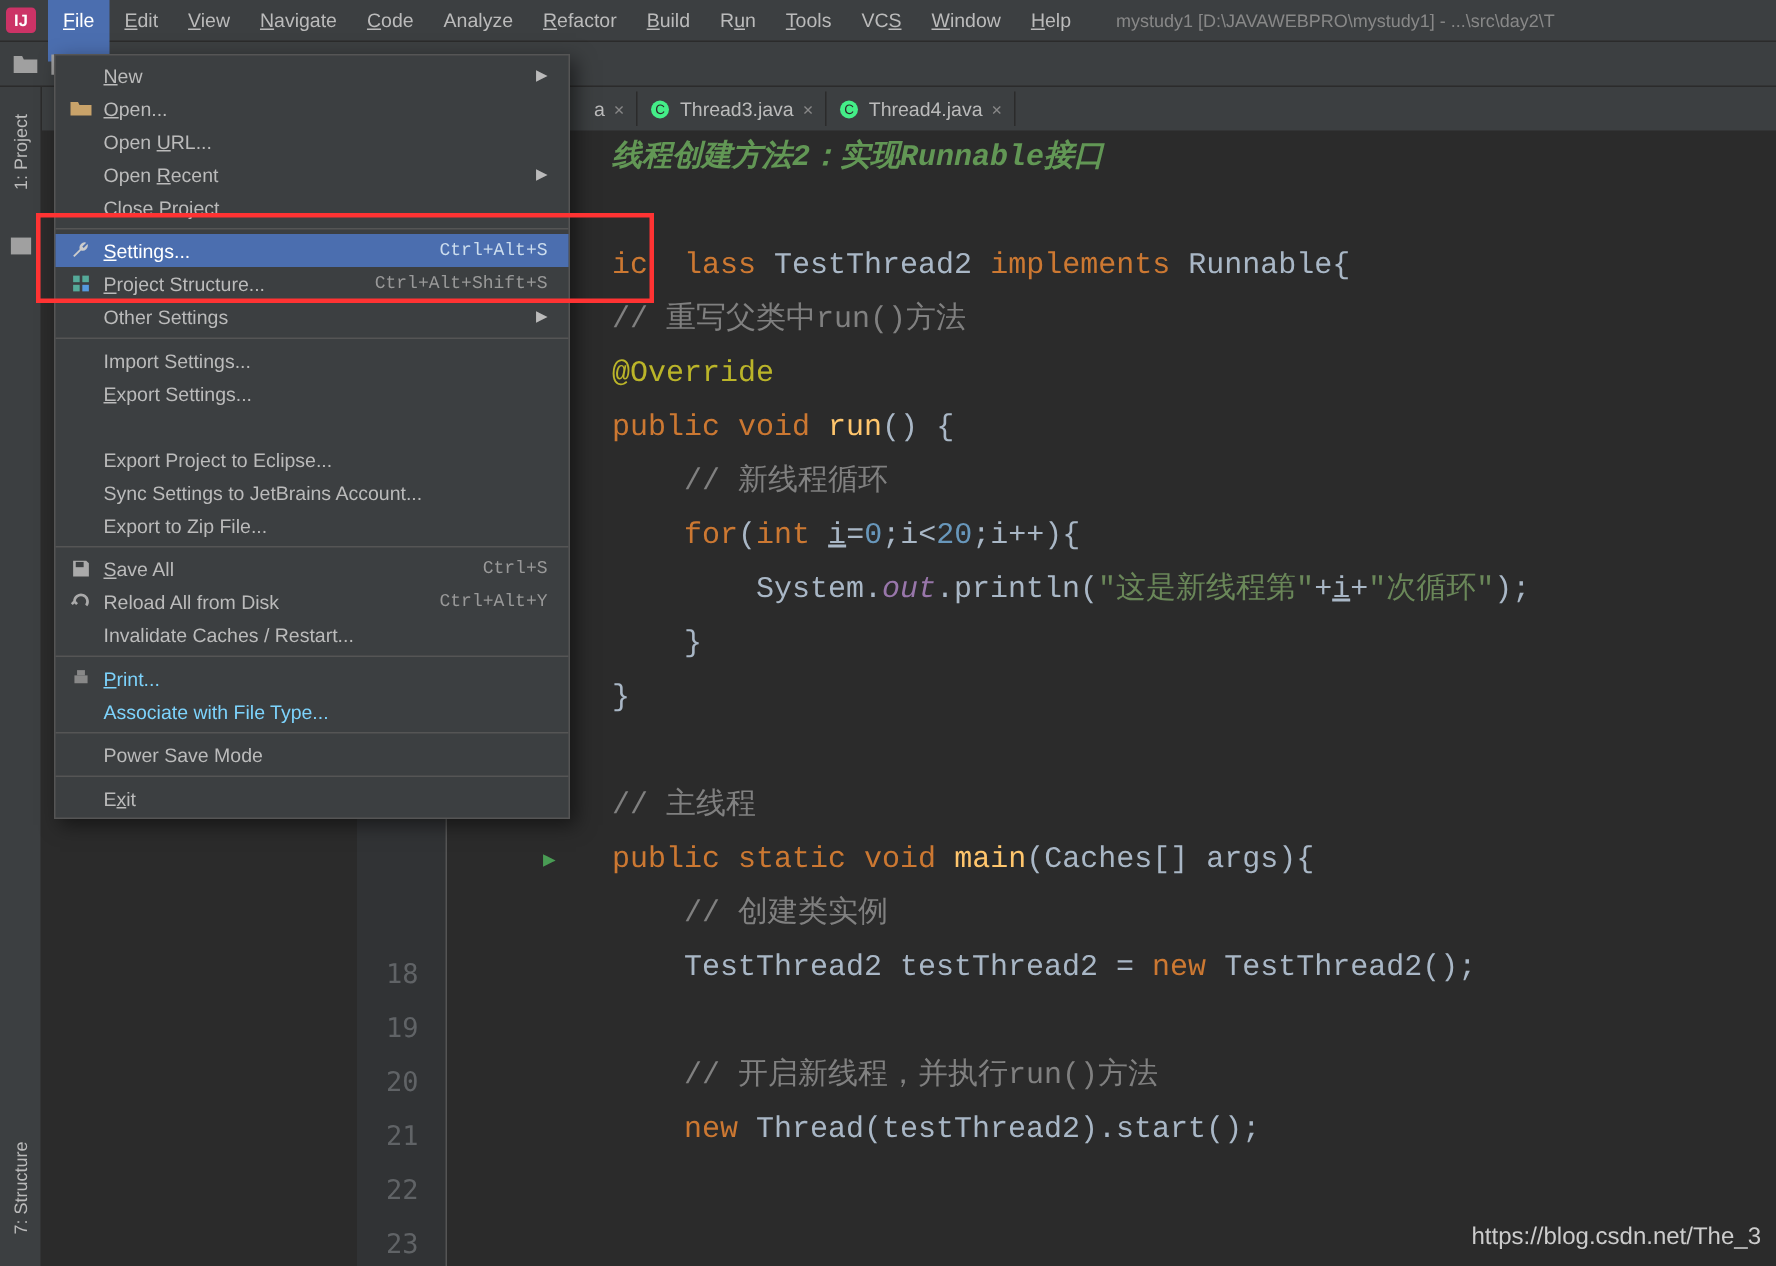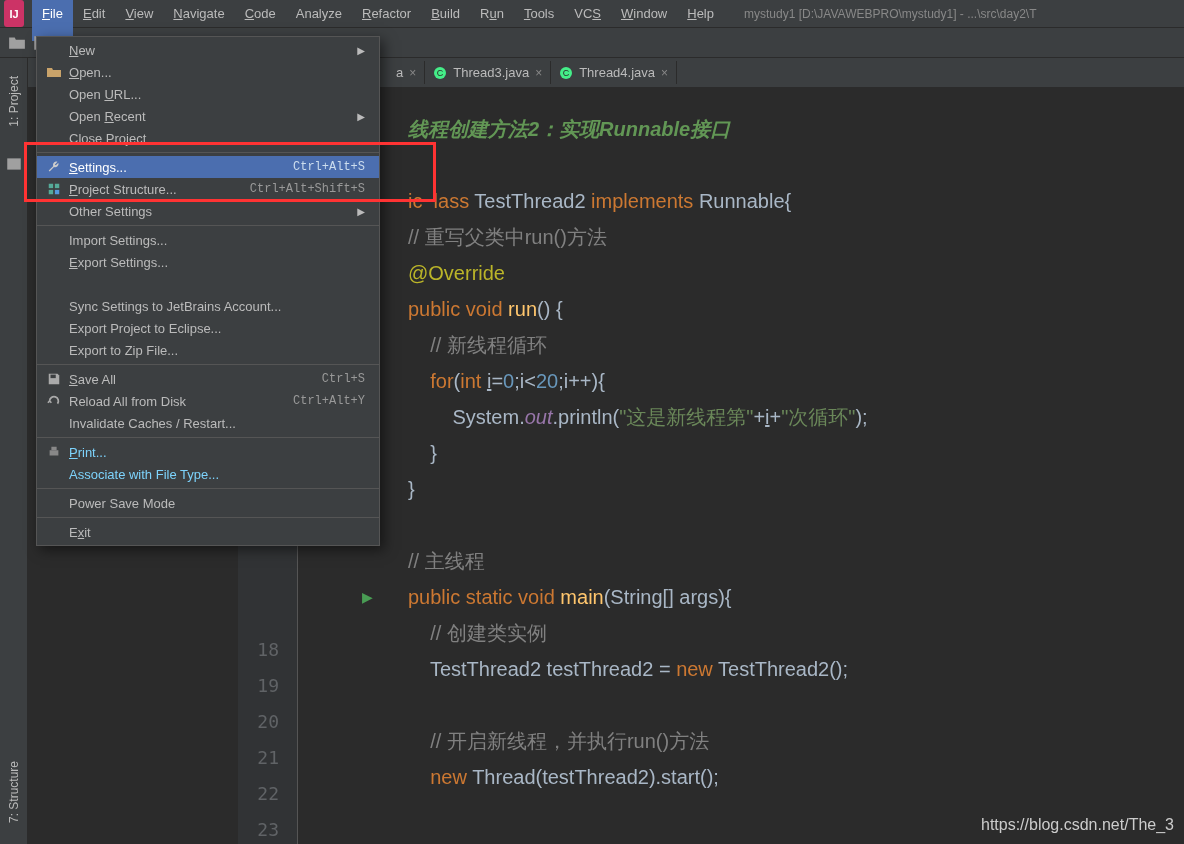--- a/index.html
+++ b/index.html
@@ -15,21 +15,21 @@
 }
 .menubar {
   display: flex;
   align-items: center;
   height: 28px;
   background: #3c3f41;
   border-bottom: 1px solid #2b2b2b;
   padding-left: 4px;
 }
 .app-logo {
-  width: 20px; height: 27px;
+  width: 20px; height: 17px;
   background: #cc3366;
   border-radius: 3px;
   margin-right: 8px;
   display: inline-flex;
   align-items: center; justify-content: center;
   font-size: 11px; color: #fff; font-weight: bold;
 }
 .menubar-item {
   padding: 20px 10px;
   color: #bbbbbb;
@@ -121,27 +121,26 @@
   font-size: 18px;
   text-align: right;
   padding-right: 18px;
   line-height: 36px;
   padding-top: 544px;
 }
 .editor {
   position: absolute;
   left: 270px; top: 30px; right: 0; bottom: 0;
   background: #2b2b2b;
-  font-family: Liberation Sans, sans-serif;
+  font-family: Liberation Mono, monospace;
   font-size: 20px;
   line-height: 36px;
   color: #a9b7c6;
   padding-left: 110px;
   overflow: hidden;
-  margin-top: 23px;
 }
 .editor .kw { color: #cc7832; }
 .editor .ann { color: #bbb529; }
 .editor .str { color: #6a8759; }
 .editor .cm { color: #808080; }
 .editor .it { font-style: italic; }
 .editor .fn { color: #ffc66d; }
 .editor .cmj { color: #629755; font-style: italic; font-weight: bold; }
 .editor .num { color: #6897bb; }
 .run-triangle {
@@ -289,21 +288,21 @@
     <div class="line"><span class="cm">// 重写父类中run()方法</span></div>
     <div class="line"><span class="ann">@Override</span></div>
     <div class="line"><span class="kw">public</span> <span class="kw">void</span> <span class="fn">run</span><span>() {</span></div>
     <div class="line">    <span class="cm">// 新线程循环</span></div>
     <div class="line">    <span class="kw">for</span><span>(</span><span class="kw">int</span> <span style="text-decoration:underline">i</span><span>=</span><span class="num">0</span><span>;i&lt;</span><span class="num">20</span><span>;i++){</span></div>
     <div class="line">        <span>System.</span><span class="it" style="color:#9876aa">out</span><span>.println(</span><span class="str">"这是新线程第"</span><span>+</span><span style="text-decoration:underline">i</span><span>+</span><span class="str">"次循环"</span><span>);</span></div>
     <div class="line">    <span>}</span></div>
     <div class="line"><span>}</span></div>
     <div class="line" style="height:36px"></div>
     <div class="line"><span class="cm">// 主线程</span></div>
-    <div class="line"><span class="run-triangle">▶</span><span class="kw">public</span> <span class="kw">static</span> <span class="kw">void</span> <span class="fn">main</span><span>(String[] args){</span></div>
+    <div class="line"><span class="run-triangle">▶</span><span class="kw">public</span> <span class="kw">static</span> <span class="kw">void</span> <span class="fn">main</span><span>(Caches[] args){</span></div>
     <div class="line">    <span class="cm">// 创建类实例</span></div>
     <div class="line">    <span>TestThread2 testThread2 = </span><span class="kw">new</span><span> TestThread2();</span></div>
     <div class="line" style="height:36px"></div>
     <div class="line">    <span class="cm">// 开启新线程，并执行run()方法</span></div>
     <div class="line">    <span class="kw">new</span><span> Thread(testThread2).start();</span></div>
     <div class="line" style="height:36px"></div>
   </div>
 </div>
 
 <div class="dropdown" id="dropdown">
@@ -367,25 +366,25 @@
     </div>
     <div class="dropdown-item">
       <span class="d-icon"></span>
       <span class="d-label"><span class="ul">E</span>xport Settings...</span>
     </div>
     <div class="dropdown-item">
       <span class="d-icon"></span>
     </div>
     <div class="dropdown-item">
       <span class="d-icon"></span>
+      <span class="d-label">Export Project to Eclipse...</span>
+    </div>
+    <div class="dropdown-item">
+      <span class="d-icon"></span>
       <span class="d-label">Sync Settings to JetBrains Account...</span>
-    </div>
-    <div class="dropdown-item">
-      <span class="d-icon"></span>
-      <span class="d-label">Export Project to Eclipse...</span>
     </div>
     <div class="dropdown-item">
       <span class="d-icon"></span>
       <span class="d-label">Export to Zip File...</span>
     </div>
     <div class="dropdown-sep"></div>
     <div class="dropdown-item">
       <span class="d-icon">
         <svg width="16" height="14" viewBox="0 0 16 16">
           <path fill="#aaa" d="M2 2h10l2 2v10H2z"></path>

